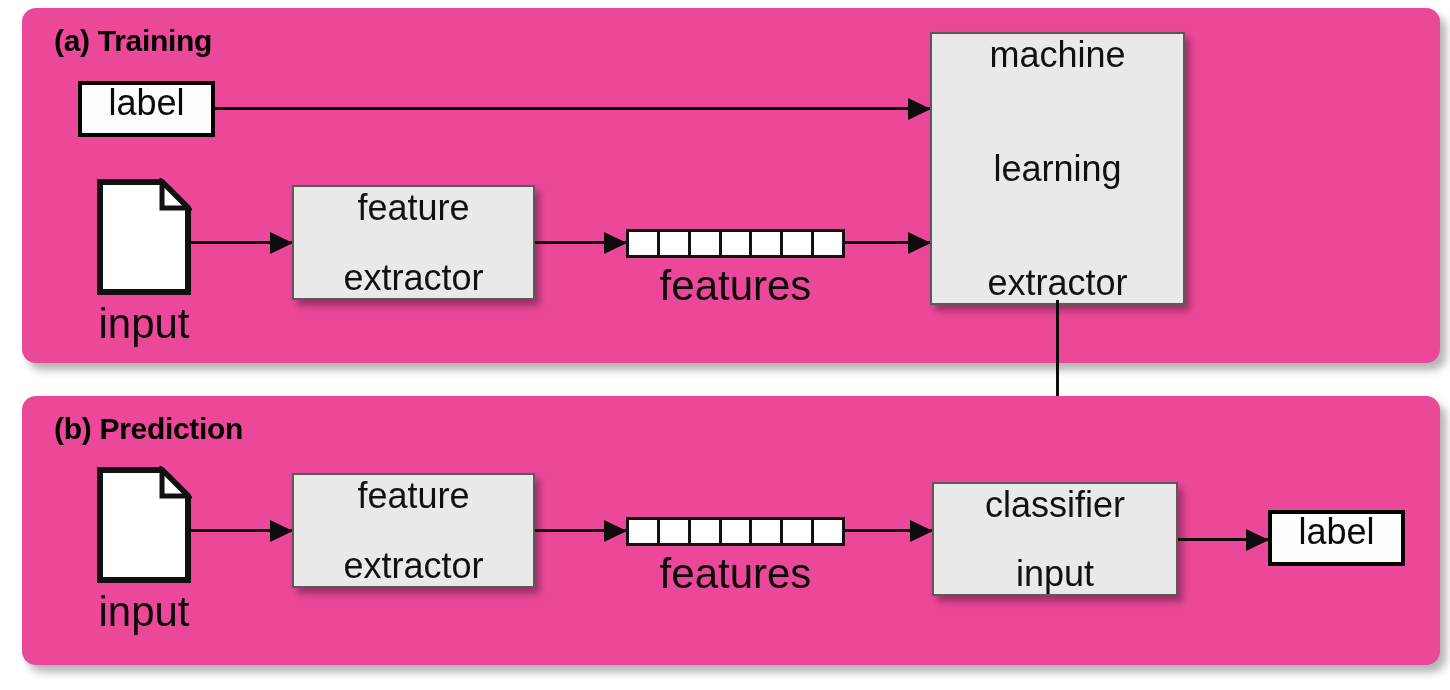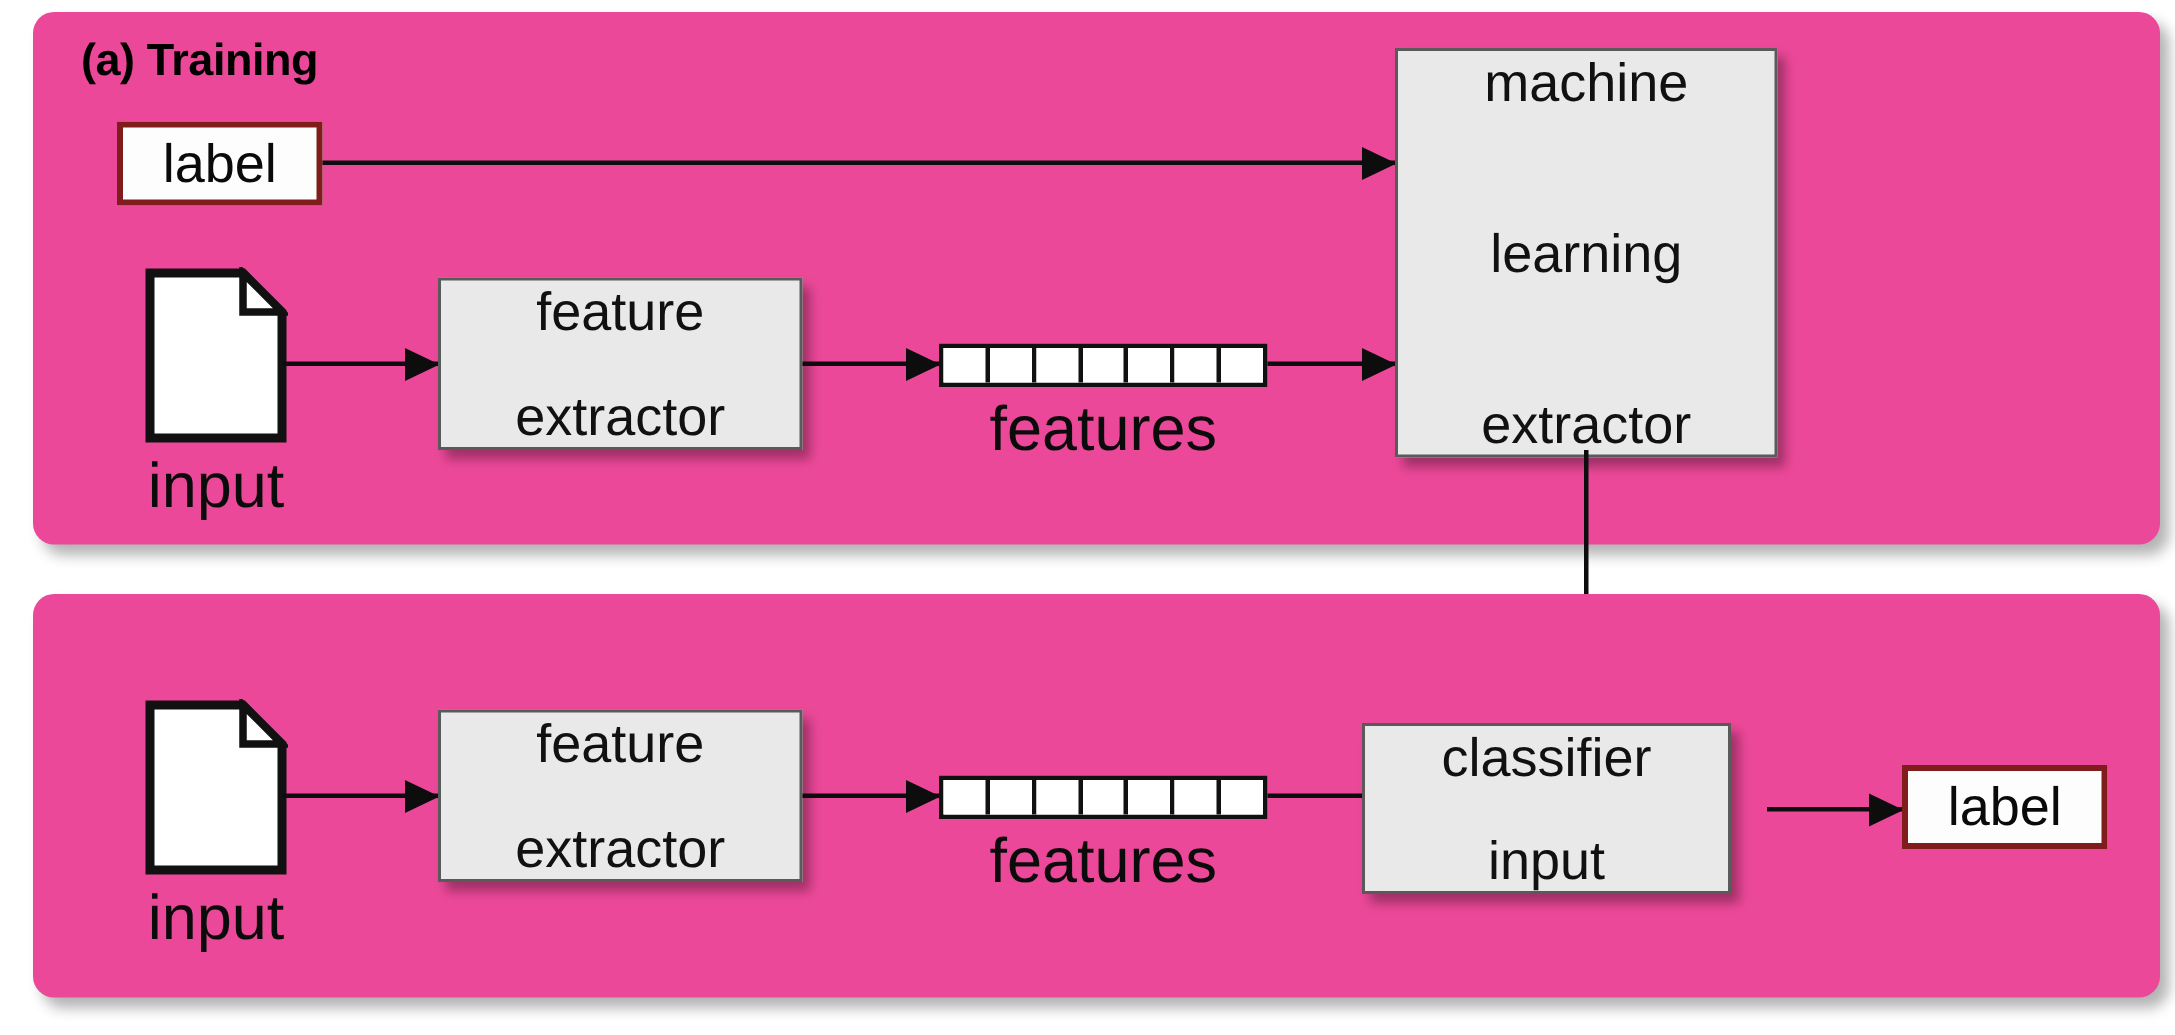--- a/index.html
+++ b/index.html
@@ -58,23 +58,23 @@
     font-size: 36px;
     color: #111111;
     line-height: 1.14;
     white-space: nowrap;
   }
 
   
   .label-box {
     position: absolute;
     background: #fdfdfd;
-    border: 4px solid #7f1d1d;
+    border: 4px solid #000000;
     display: flex;
-    align-items: center;
+    align-items: flex-start;
     justify-content: center;
     box-sizing: border-box;
   }
   .label-box .line {
     font-size: 36px;
     color: #0a0a0a;
     line-height: 1;
     white-space: nowrap;
   }
 
@@ -190,20 +190,21 @@
       <span class="line">machine</span>
       <span class="line">learning</span>
       <span class="line">extractor</span>
     </div>
   </div>
 
   <div class="arrow-v" style="left:1056px; top:300px; height:180px;"></div>
 
   <div class="panel" id="panel-b">
 
+    <div class="panel-title">(b) Prediction</div>
 
     <div class="doc-icon" style="left:74px; top:70px;">
       <svg width="96" height="118" viewBox="0 0 96 118">
         <path d="M4 4 H66 L92 30 V114 H4 Z" fill="#ffffff" stroke="#111111" stroke-width="6" stroke-linejoin="miter"></path>
         <path d="M66 4 L92 30 H66 Z" fill="#ffffff" stroke="#111111" stroke-width="5" stroke-linejoin="miter"></path>
       </svg>
     </div>
     <div class="caption" style="left:74px; top:192px; width:96px;">input</div>
 
     <div class="arrow-h" style="left:166px; top:133px; width:104px;"></div>
@@ -221,21 +222,21 @@
       <span class="feat-cell"></span>
       <span class="feat-cell"></span>
       <span class="feat-cell"></span>
       <span class="feat-cell"></span>
       <span class="feat-cell"></span>
     </div>
     <div class="caption" style="left:604px; top:154px; width:219px;">features</div>
 
     <div class="arrow-h" style="left:823px; top:133px; width:87px;"></div>
 
-    <div class="proc-box" style="left:886px; top:86px; width:246px; height:114px;">
+    <div class="proc-box" style="left:910px; top:86px; width:246px; height:114px;">
       <span class="line">classifier</span>
       <span class="line">input</span>
     </div>
 
     <div class="arrow-h" style="left:1156px; top:142px; width:90px;"></div>
 
     <div class="label-box" style="left:1246px; top:114px; width:137px; height:56px;">
       <span class="line">label</span>
     </div>
   </div>

